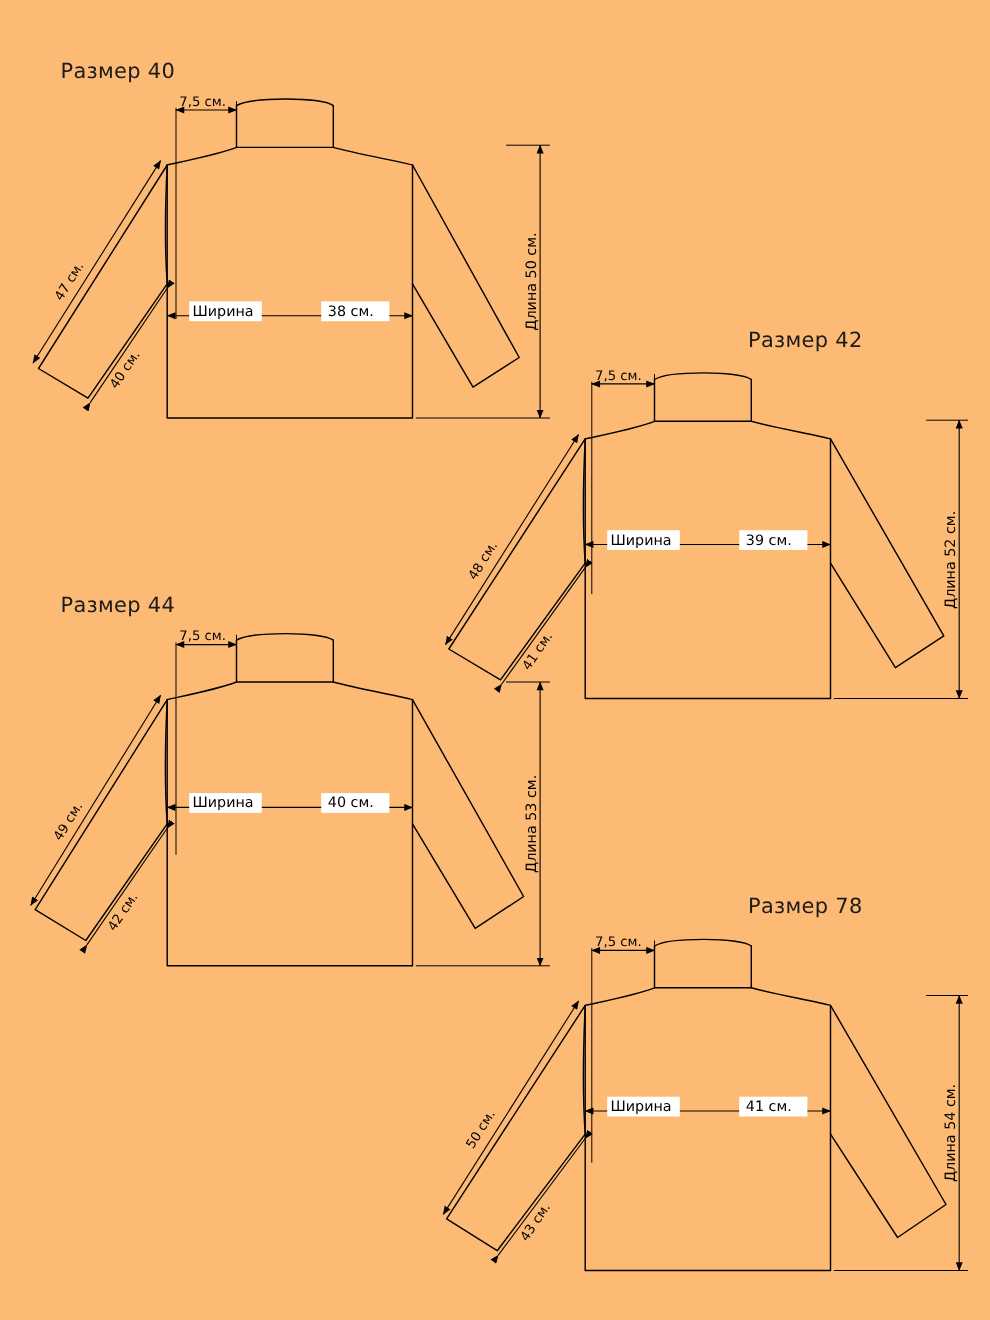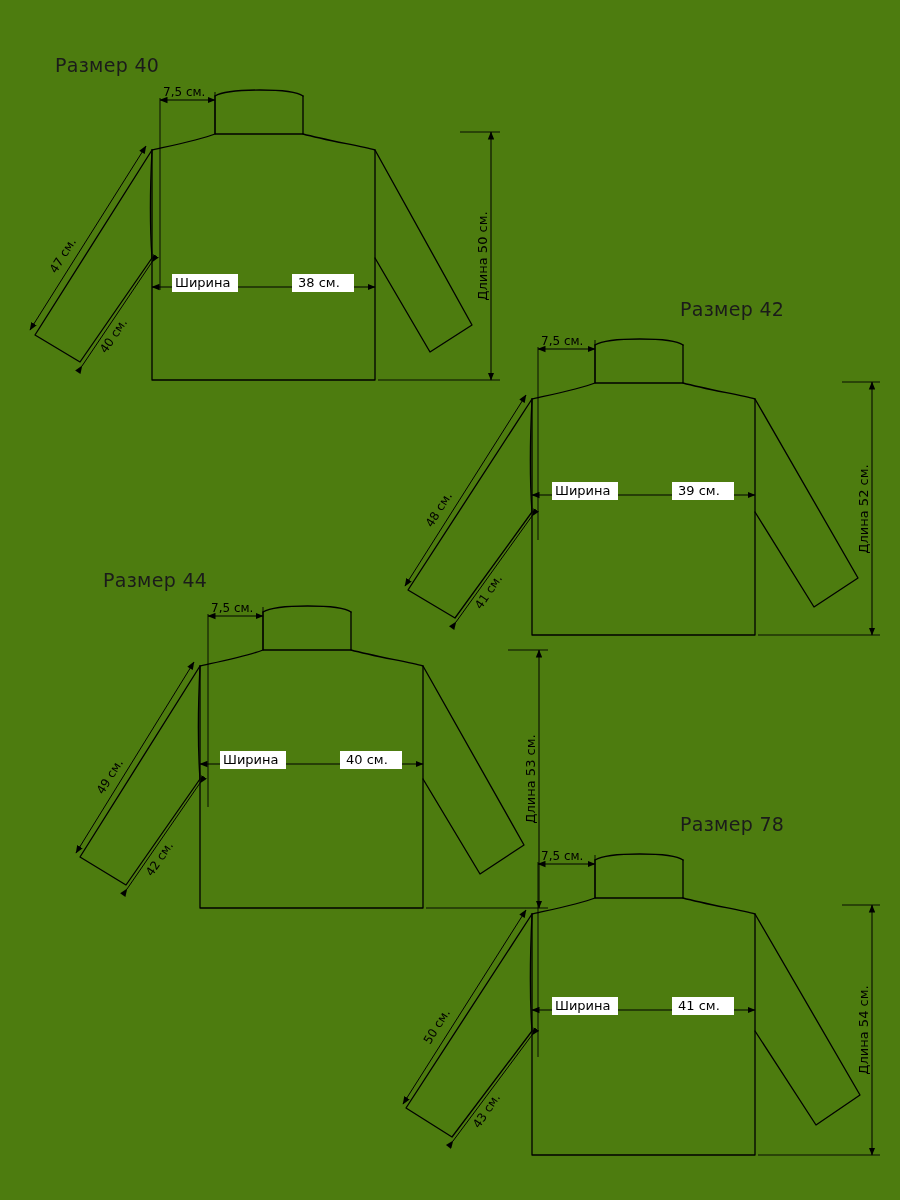--- a/index.html
+++ b/index.html
@@ -10,21 +10,21 @@
   }
   body {
     font-family: "DejaVu Sans", "Liberation Sans", sans-serif;
     color: #000000;
   }
   #page {
     position: relative;
     width: 900px;
     height: 1200px;
     overflow: hidden;
-    background: #4d7c0f;
+    background: #fdba74;
   }
   .size-block {
     position: absolute;
   }
   .block-title {
     position: absolute;
     font-size: 19px;
     letter-spacing: 0.3px;
     color: #1b1b1b;
     white-space: nowrap;
@@ -170,21 +170,21 @@
 
       <g>
         <line class="dim-thin" x1="378" y1="345" x2="500" y2="345"></line>
         <line class="dim-thin" x1="462" y1="92" x2="500" y2="92"></line>
         <line class="dim" x1="492" y1="92" x2="492" y2="345" marker-start="url(#ah2)" marker-end="url(#ah)"></line>
         <text class="lbl" x="488" y="219" transform="rotate(-90 488 219)" text-anchor="middle">Длина 52 см.</text>
       </g>
     </svg>
   </div>
 
-  <div class="size-block" style="left:0px; top:555px; width:540px; height:370px;margin-left:48px;">
+  <div class="size-block" style="left:0px; top:525px; width:540px; height:370px;">
     <div class="block-title" style="left:55px; top:14px;">Размер 44</div>
 
     <svg width="540" height="370" viewBox="0 0 540 370">
       <g class="garment">
         <path d="M215,57 L215,95 L303,95 L303,57"></path>
         <path d="M215,57 C228,49 292,49 303,57"></path>
         <path d="M215,95 C200,101 170,107 152,111
                  L152,353 L375,353 L375,111
                  C360,107 325,101 303,95"></path>
         <path d="M152,111 L32,302 L78,330 L152,224"></path>

